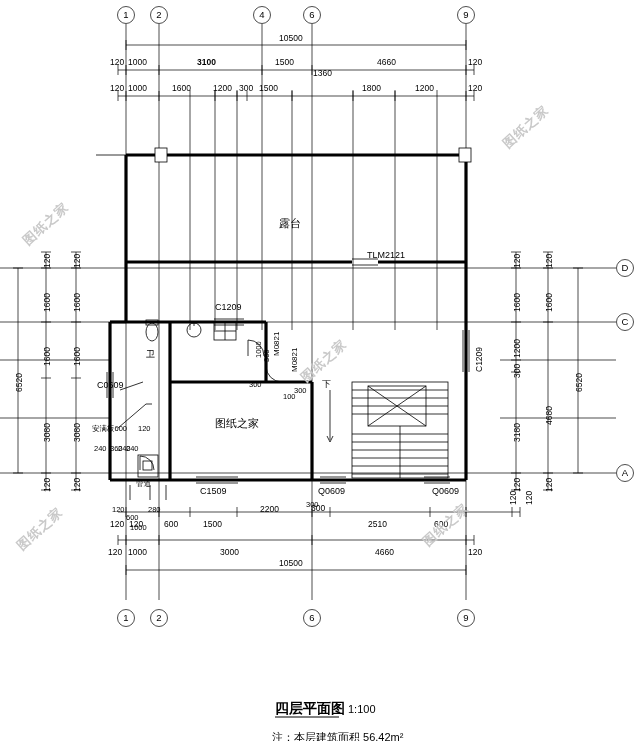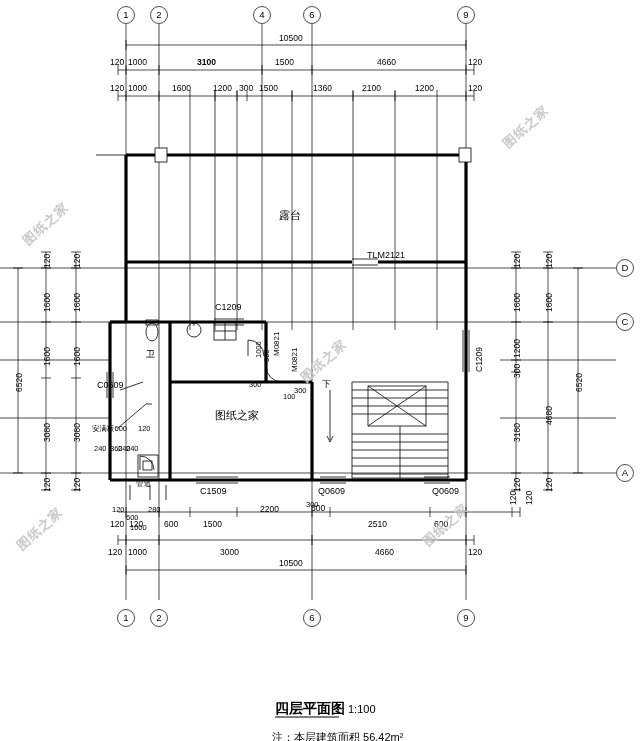--- a/index.html
+++ b/index.html
@@ -7,21 +7,21 @@
        font-family:"Liberation Sans",sans-serif;color:#000;}
   #stage{position:absolute;left:0;top:0;width:640px;height:741px;}
   svg{position:absolute;left:0;top:0;}
   .wm{position:absolute;color:#c9c9c9;font-size:13px;font-weight:bold;
       letter-spacing:1px;transform:rotate(-42deg);white-space:nowrap;
       font-family:"Liberation Sans",sans-serif;}
   .dim{position:absolute;font-size:8.5px;white-space:nowrap;}
   .dimv{position:absolute;font-size:8.5px;white-space:nowrap;
         transform:rotate(-90deg);transform-origin:left top;}
   .lbl{position:absolute;font-size:9px;white-space:nowrap;}
-  .room{position:absolute;font-size:11px;white-space:nowrap;}
+  .room{position:absolute;font-size:11px;white-space:nowrap;margin-top:8px;}
   .grid-id{position:absolute;font-size:9.5px;text-align:center;width:16px;}
   .title{position:absolute;font-size:14px;font-weight:bold;white-space:nowrap;}
   .titlesub{position:absolute;font-size:11px;white-space:nowrap;}
   .scale{position:absolute;font-size:11px;white-space:nowrap;}
   .tiny{position:absolute;font-size:7.5px;white-space:nowrap;}
 </style>
 </head>
 <body>
 
 <div id="stage">
@@ -290,22 +290,22 @@
 <div class="dim" style="left:275px;top:57px;">1500</div>
 <div class="dim" style="left:377px;top:57px;">4660</div>
 <div class="dim" style="left:468px;top:57px;">120</div>
 
 <div class="dim" style="left:110px;top:83px;">120</div>
 <div class="dim" style="left:128px;top:83px;">1000</div>
 <div class="dim" style="left:172px;top:83px;">1600</div>
 <div class="dim" style="left:213px;top:83px;">1200</div>
 <div class="dim" style="left:239px;top:83px;">300</div>
 <div class="dim" style="left:259px;top:83px;">1500</div>
-<div class="dim" style="left:313px;top:83px;">1360</div>
-<div class="dim" style="left:362px;top:83px;">2100</div>
+<div class="dim" style="left:313px;top:68px;">1360</div>
+<div class="dim" style="left:362px;top:83px;">1800</div>
 <div class="dim" style="left:415px;top:83px;">1200</div>
 <div class="dim" style="left:468px;top:83px;">120</div>
 
 <div class="dim" style="left:110px;top:519px;">120</div>
 <div class="dim" style="left:129px;top:519px;">120</div>
 <div class="dim" style="left:164px;top:519px;">600</div>
 <div class="dim" style="left:203px;top:519px;">1500</div>
 <div class="dim" style="left:260px;top:504px;">2200</div>
 <div class="dim" style="left:311px;top:503px;">300</div>
 <div class="dim" style="left:368px;top:519px;">2510</div>

